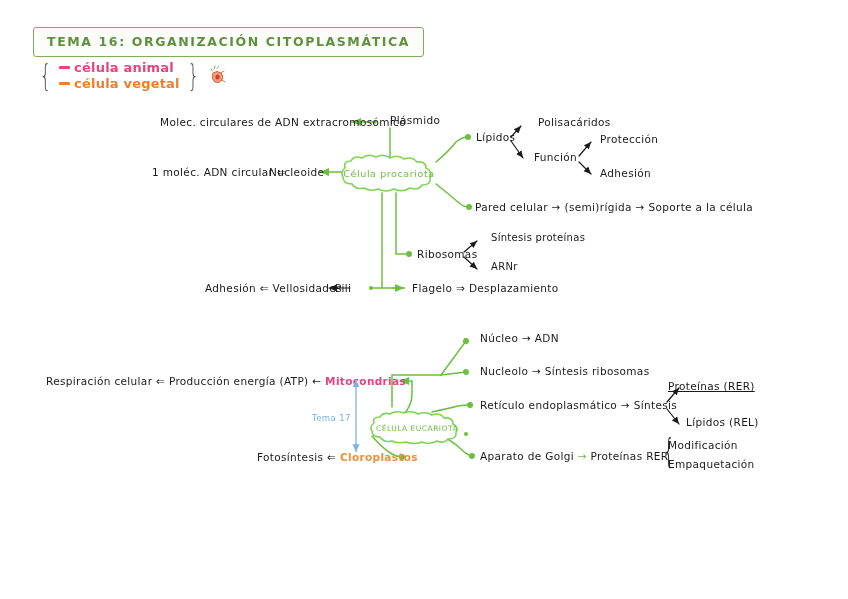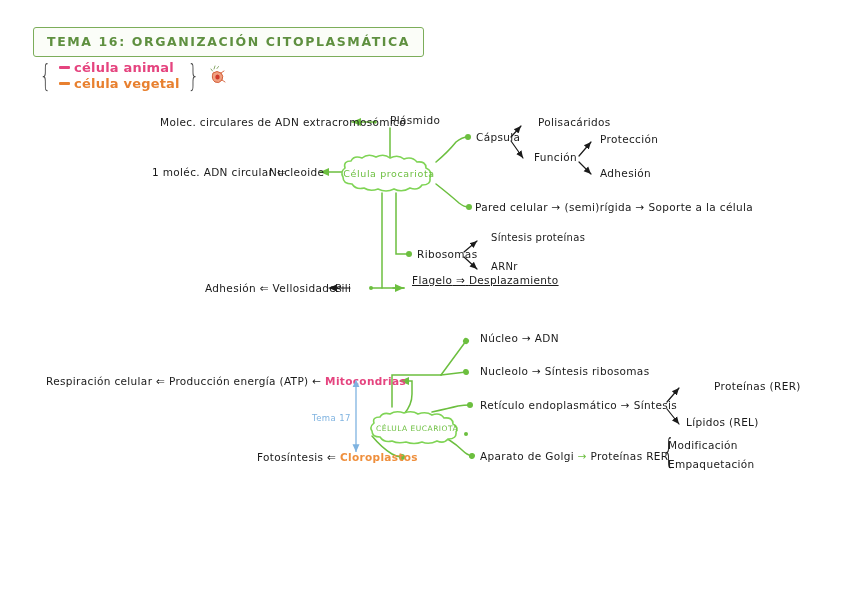--- a/index.html
+++ b/index.html
@@ -167,39 +167,39 @@
 
   <div class="node t11" style="left:160px;top:116px;">Molec. circulares de ADN extracromosómico</div>
   <div class="node t11" style="left:380px;top:114px;padding-left:10px;">Plásmido</div>
 
   <div class="node t11" style="left:152px;top:166px;">
     <span>1 moléc. ADN circular</span>
     <span>⇐</span>
   </div>
   <div class="node t11" style="left:269px;top:166px;">Nucleoide</div>
 
-  <div class="node t11" style="left:476px;top:131px;">Cápsula</div>
+  <div class="node t11" style="left:476px;top:131px;">Lípidos</div>
   <div class="node t11" style="left:538px;top:116px;">Polisacáridos</div>
   <div class="node t11" style="left:534px;top:151px;">Función</div>
   <div class="node t11" style="left:600px;top:133px;">Protección</div>
   <div class="node t11" style="left:600px;top:167px;">Adhesión</div>
 
   <div class="node t11" style="left:475px;top:201px;">
     <span>Pared celular</span>
     <span>→</span>
     <span>(semi)rígida</span>
     <span>→</span>
     <span>Soporte a la célula</span>
   </div>
 
   <div class="node t11" style="left:417px;top:248px;">Ribosomas</div>
   <div class="node t10" style="left:491px;top:232px;">Síntesis proteínas</div>
   <div class="node t10" style="left:491px;top:261px;">ARNr</div>
 
-  <div class="node t11" style="left:412px;top:274px;text-decoration:underline;">
+  <div class="node t11" style="left:412px;top:282px;">
     <span>Flagelo</span>
     <span>⇒</span>
     <span>Desplazamiento</span>
   </div>
 
   <div class="node t11" style="left:205px;top:282px;">
     <span>Adhesión</span>
     <span>⇐</span>
     <span>Vellosidades</span>
   </div>
@@ -244,21 +244,21 @@
     <span>Nucleolo</span>
     <span>→</span>
     <span>Síntesis ribosomas</span>
   </div>
 
   <div class="node t11" style="left:480px;top:399px;">
     <span>Retículo endoplasmático</span>
     <span>→</span>
     <span>Síntesis</span>
   </div>
-  <div class="node t11" style="left:714px;top:380px;">Proteínas  (RER)</div>
+  <div class="node t11" style="left:668px;top:380px;text-decoration:underline;">Proteínas  (RER)</div>
   <div class="node t11" style="left:686px;top:416px;">Lípidos  (REL)</div>
 
   <div class="node t11" style="left:480px;top:450px;">
     <span>Aparato de Golgi</span>
     <span class="grn">→</span>
     <span>Proteínas RER</span>
   </div>
   <div class="brace-big" style="left:658px;top:434px;">{</div>
   <div class="node t11" style="left:668px;top:439px;">Modificación</div>
   <div class="node t11" style="left:668px;top:458px;">Empaquetación</div>

